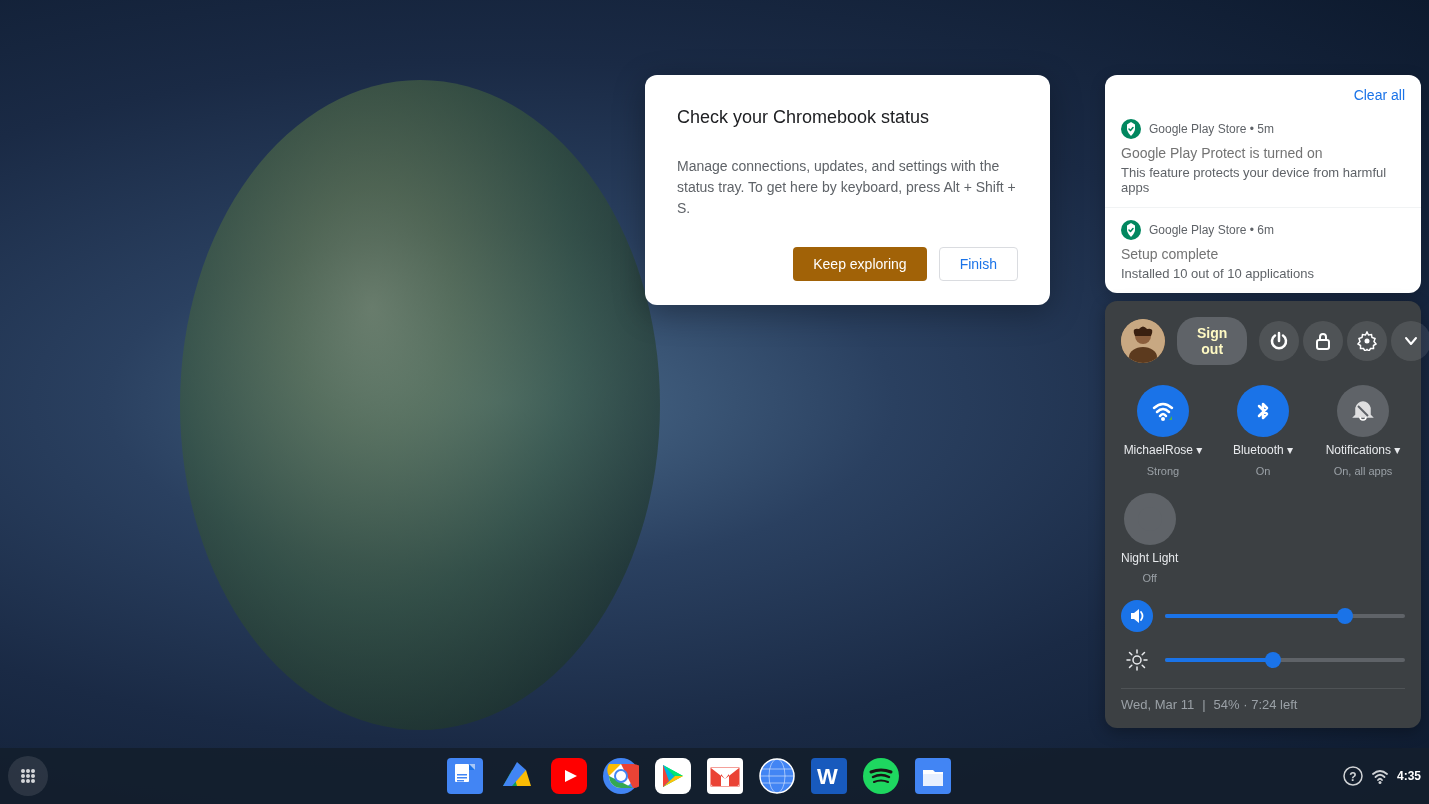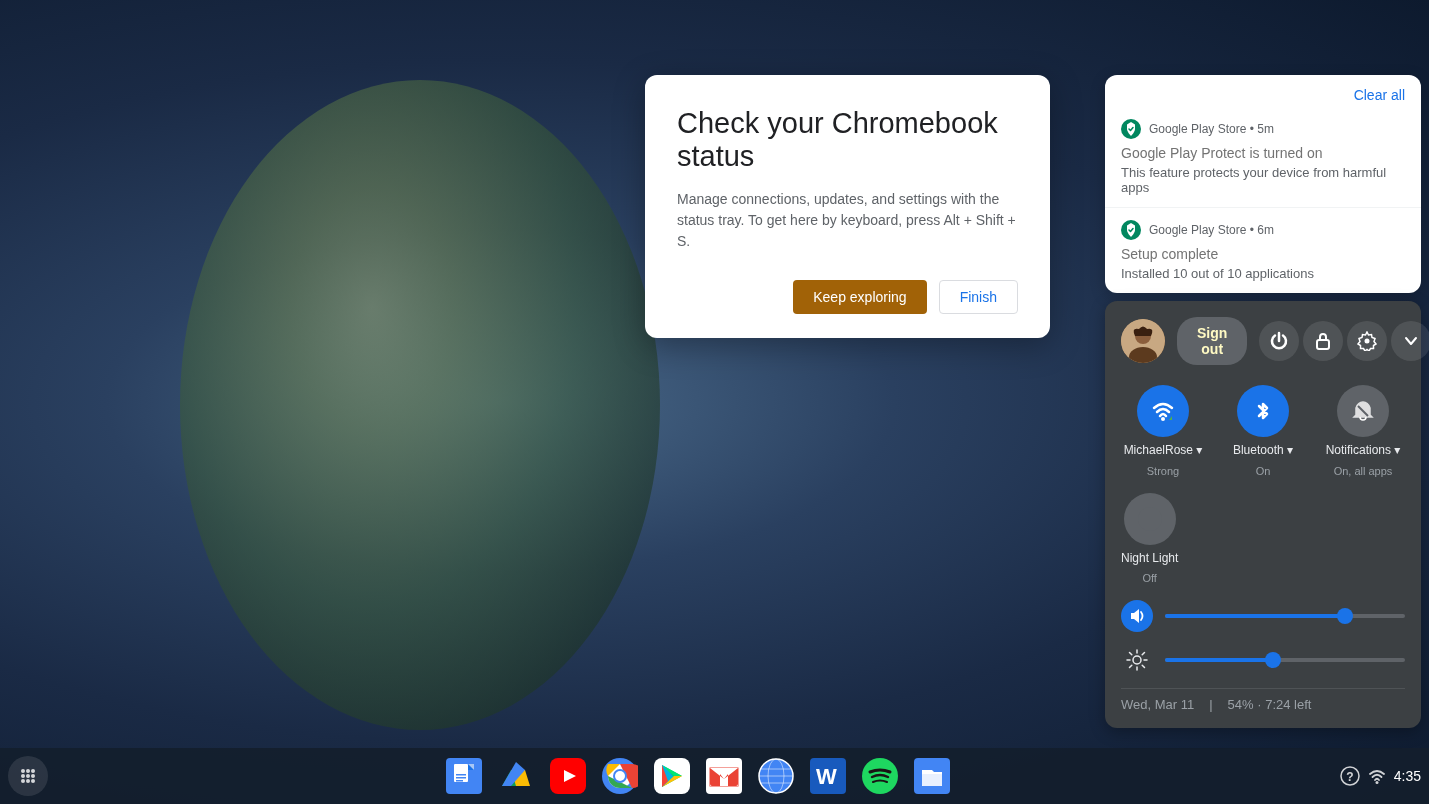--- a/index.html
+++ b/index.html
@@ -97,42 +97,42 @@
     .tray-item {
       color: white;
       font-size: 13px;
       cursor: pointer;
       display: flex;
       align-items: center;
     }
 
     .tray-time {
       color: white;
-      font-size: 14px;
-      font-weight: 400;
+      font-size: 12px;
+      font-weight: 700;
     }
 
     
     .chromebook-dialog {
       position: absolute;
       top: 75px;
       left: 645px;
       width: 405px;
       background: white;
       border-radius: 12px;
       padding: 32px 32px 24px 32px;
       box-shadow: 0 8px 32px rgba(0,0,0,0.3);
       z-index: 200;
     }
 
     .dialog-title {
-      font-size: 29px;
+      font-size: 18px;
       font-weight: 500;
       color: #202124;
-      margin-bottom: 16px;
+      margin-bottom: 28px;
     }
 
     .dialog-body {
       font-size: 14px;
       color: #5f6368;
       line-height: 1.5;
       margin-bottom: 28px;
     }
 
     .dialog-buttons {
@@ -403,21 +403,21 @@
       justify-content: center;
       color: #e8eaed;
       font-size: 18px;
       flex-shrink: 0;
     }
 
     
     .panel-bottom {
       display: flex;
       align-items: center;
-      gap: 15px;
+      gap: 8px;
       padding-top: 8px;
       border-top: 1px solid rgba(255,255,255,0.1);
       color: #9aa0a6;
       font-size: 13px;
     }
   </style>
 </head>
 <body>
 
 <div class="desktop">

